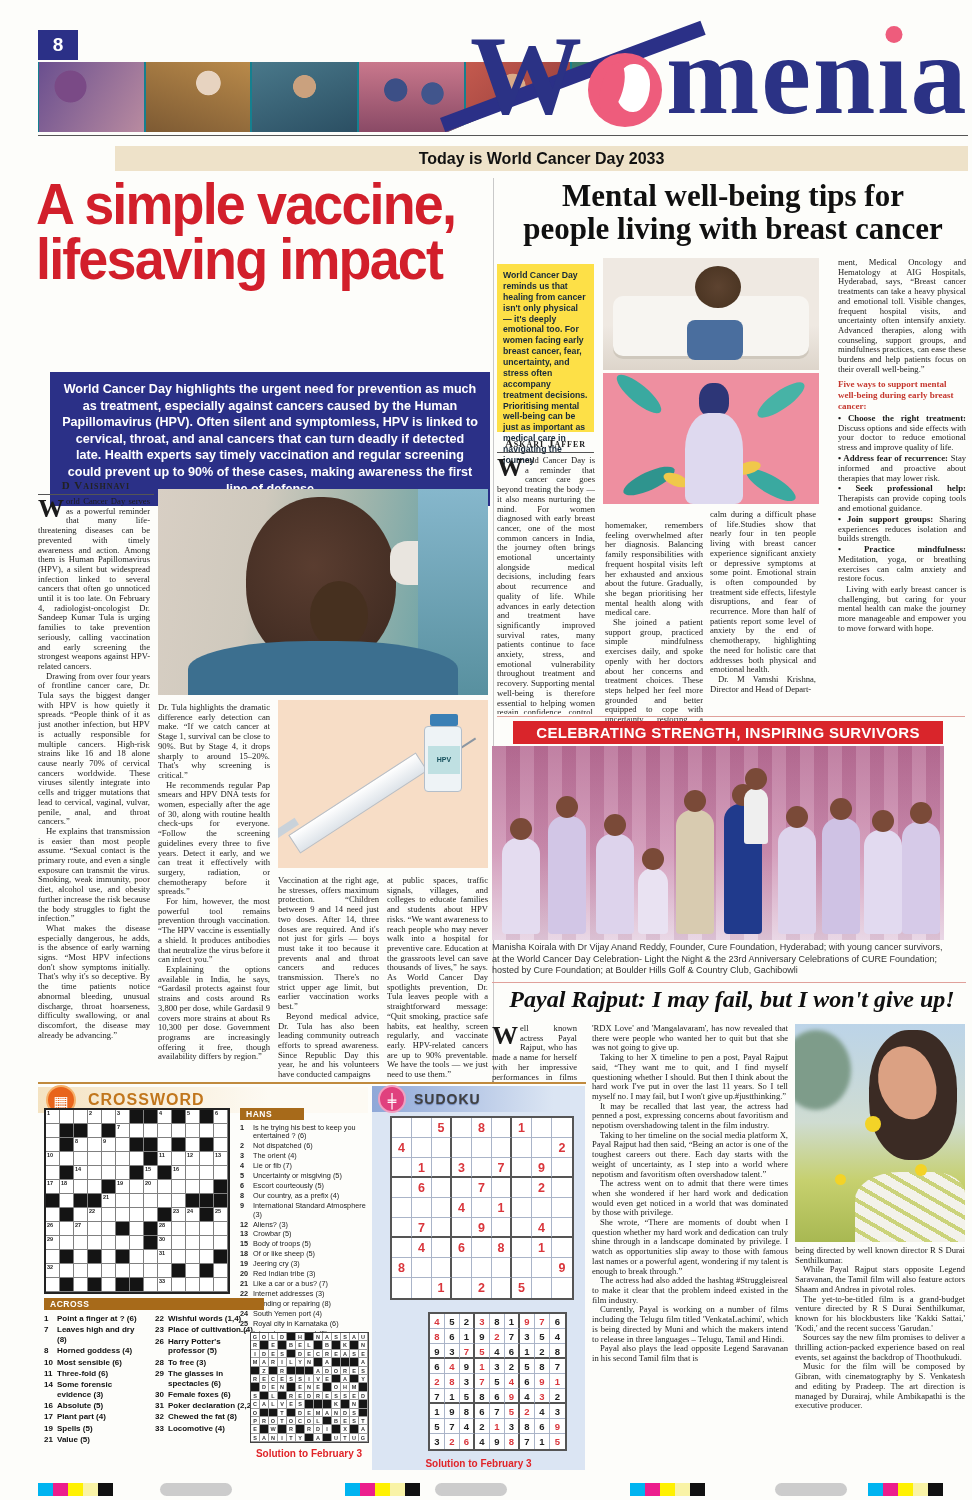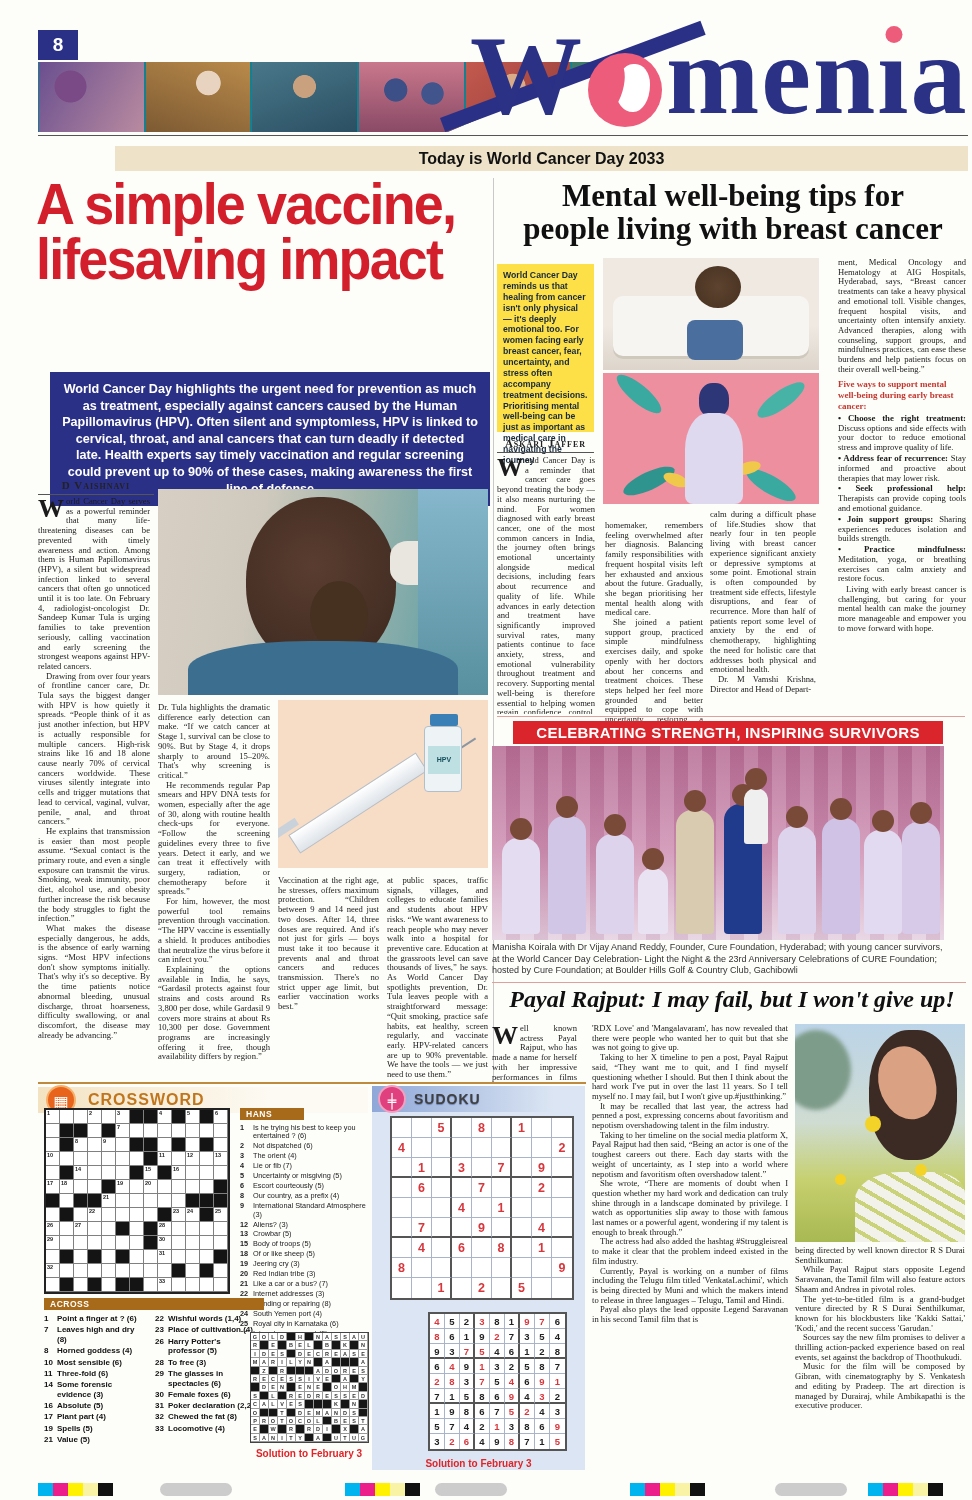--- a/index.html
+++ b/index.html
@@ -258,20 +258,21 @@
   <div class="art" id="imgSyr">
     <div class="needle"></div>
     <div class="barrel"></div>
     <div class="plunger"></div>
     <div class="vialcap"></div>
     <div class="vial"></div>
     <div class="viallabel">HPV</div>
   </div>
   <div class="nc" id="colL3">
       <p>Vaccination at the right age, he stresses, offers maximum protection. “Children between 9 and 14 need just two doses. After 14, three doses are required. And it's not just for girls — boys must take it too because it prevents anal and throat cancers and reduces transmission. There's no strict upper age limit, but earlier vaccination works best.”</p>
+      <p>Beyond medical advice, Dr. Tula has also been leading community outreach efforts to spread awareness. Since Republic Day this year, he and his volunteers have conducted campaigns</p>
     </div>
   <div class="nc" id="colL4">
       <p>at public spaces, traffic signals, villages, and colleges to educate families and students about HPV risks. “We want awareness to reach people who may never walk into a hospital for preventive care. Education at the grassroots level can save thousands of lives,” he says. As World Cancer Day spotlights prevention, Dr. Tula leaves people with a straightforward message: “Quit smoking, practice safe habits, eat healthy, screen regularly, and vaccinate early. HPV-related cancers are up to 90% preventable. We have the tools — we just need to use them.”</p>
     </div>
 
   <div class="abs" id="vrule1"></div>
   <div class="abs" id="mhead">
     <div>Mental well-being tips for</div>
     <div>people living with breast cancer</div>
   </div>
@@ -338,20 +339,21 @@
   <div class="abs" id="rule3"></div>
   <div class="abs" id="phead">Payal Rajput: I may fail, but I won't give up!</div>
   <div class="nc" id="colPA">
       <p><span class="dropcap">W</span>ell known actress Payal Rajput, who has made a name for herself with her impressive performances in films like 'RX100',</p>
     </div>
   <div class="nc" id="colPB">
       <p>'RDX Love' and 'Mangalavaram', has now revealed that there were people who wanted her to quit but that she was not going to give up.</p>
       <p>Taking to her X timeline to pen a post, Payal Rajput said, “They want me to quit, and I find myself questioning whether I should. But then I think about the hard work I've put in over the last 11 years. So I tell myself no. I may fail, but I won't give up.#justthinking.”</p>
       <p>It may be recalled that last year, the actress had penned a post, expressing concerns about favoritism and nepotism overshadowing talent in the film industry.</p>
       <p>Taking to her timeline on the social media platform X, Payal Rajput had then said, “Being an actor is one of the toughest careers out there. Each day starts with the weight of uncertainty, as I step into a world where nepotism and favoritism often overshadow talent.”</p>
+      <p>The actress went on to admit that there were times when she wondered if her hard work and dedication would even get noticed in a world that was dominated by those with privilege.</p>
       <p>She wrote, “There are moments of doubt when I question whether my hard work and dedication can truly shine through in a landscape dominated by privilege. I watch as opportunities slip away to those with famous last names or a powerful agent, wondering if my talent is enough to break through.”</p>
       <p>The actress had also added the hashtag #Struggleisreal to make it clear that the problem indeed existed in the film industry.</p>
       <p>Currently, Payal is working on a number of films including the Telugu film titled 'VenkataLachimi', which is being directed by Muni and which the makers intend to release in three languages – Telugu, Tamil and Hindi.</p>
       <p>Payal also plays the lead opposite Legend Saravanan in his second Tamil film that is</p>
     </div>
   <div class="art" id="imgPayal">
     <div class="tree"></div>
     <div class="hair"></div>
     <div class="face"></div>
     <div class="dress"></div>

